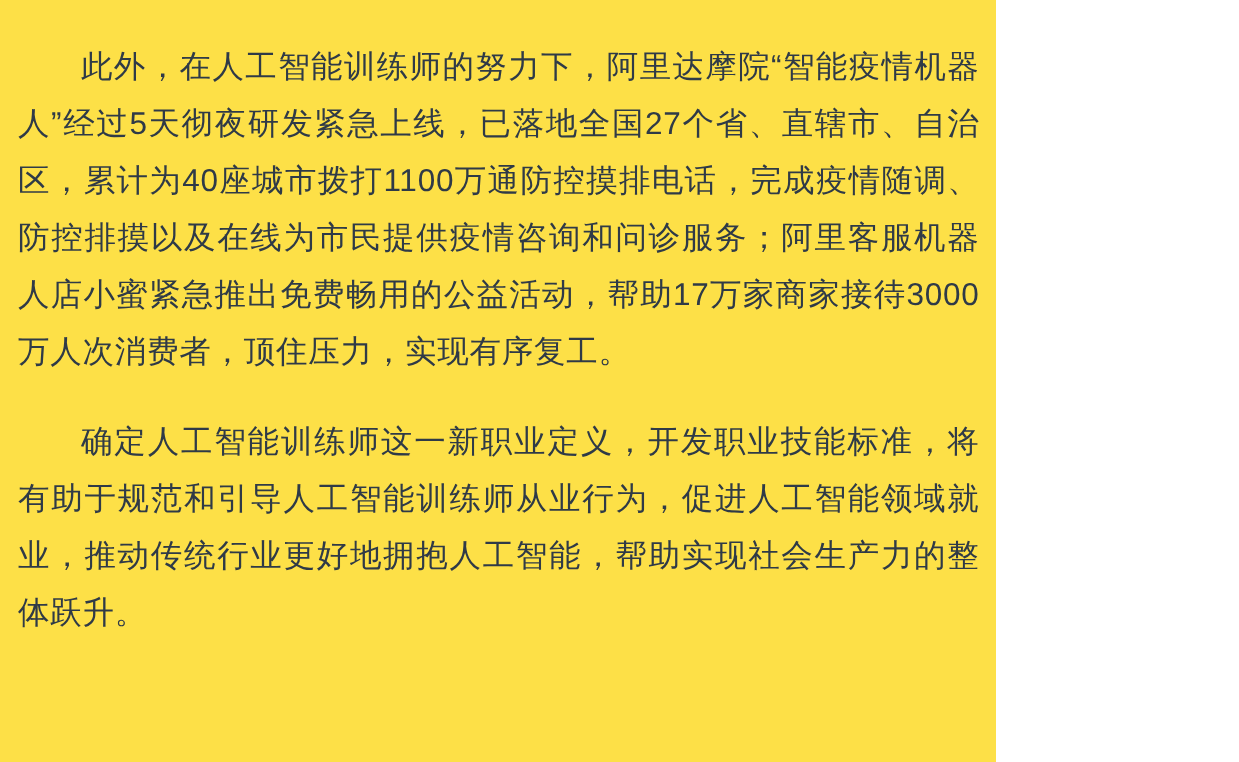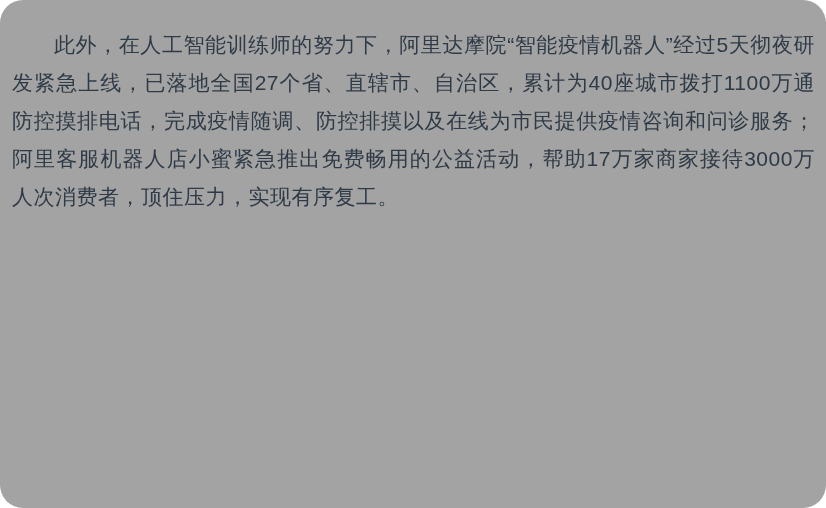--- a/index.html
+++ b/index.html
@@ -1,26 +1,25 @@
 <!DOCTYPE html>
 <html><head>
 <meta charset="utf-8">
 <style>
   html, body {
     margin: 0;
     padding: 0;
   }
   .page {
-    width: 826px;
+    width: 664px;
     height: 508px;
     box-sizing: border-box;
     padding: 26px 11px 18px 12px;
-    background: #a3a3a3;
+    background: #fde047;
     overflow: hidden;
-    border-radius: 23px;
   }
   .article-body p {
     margin: 0 0 22px 0;
     font-family: "Liberation Sans", "DejaVu Sans", sans-serif;
     font-size: 21px;
     line-height: 38px;
     color: #2f3a47;
     text-align: justify;
     text-indent: 2em;
     letter-spacing: 0.5px;
@@ -28,14 +27,15 @@
   .article-body p:last-child {
     margin-bottom: 0;
   }
 </style>
 </head>
 <body>
 
 <div class="page">
   <div class="article-body">
     <p>此外，在人工智能训练师的努力下，阿里达摩院“智能疫情机器人”经过5天彻夜研发紧急上线，已落地全国27个省、直辖市、自治区，累计为40座城市拨打1100万通防控摸排电话，完成疫情随调、防控排摸以及在线为市民提供疫情咨询和问诊服务；阿里客服机器人店小蜜紧急推出免费畅用的公益活动，帮助17万家商家接待3000万人次消费者，顶住压力，实现有序复工。</p>
+    <p>确定人工智能训练师这一新职业定义，开发职业技能标准，将有助于规范和引导人工智能训练师从业行为，促进人工智能领域就业，推动传统行业更好地拥抱人工智能，帮助实现社会生产力的整体跃升。</p>
   </div>
 </div>
 
 </body></html>

